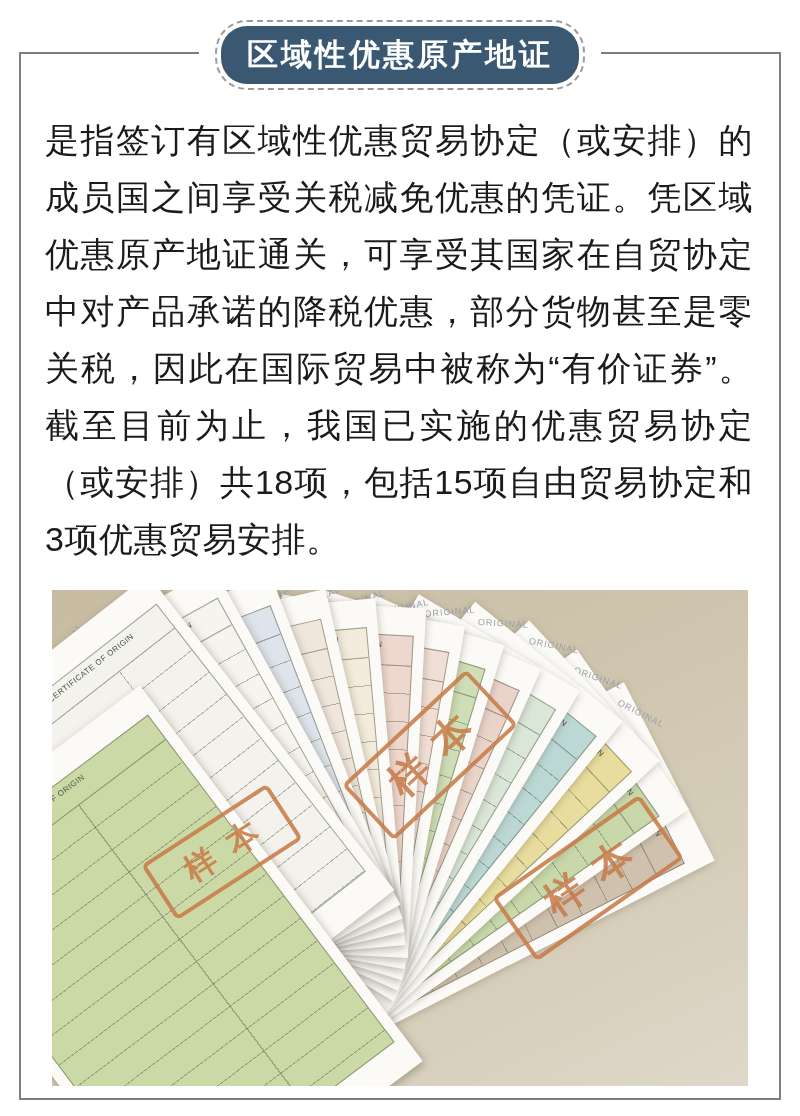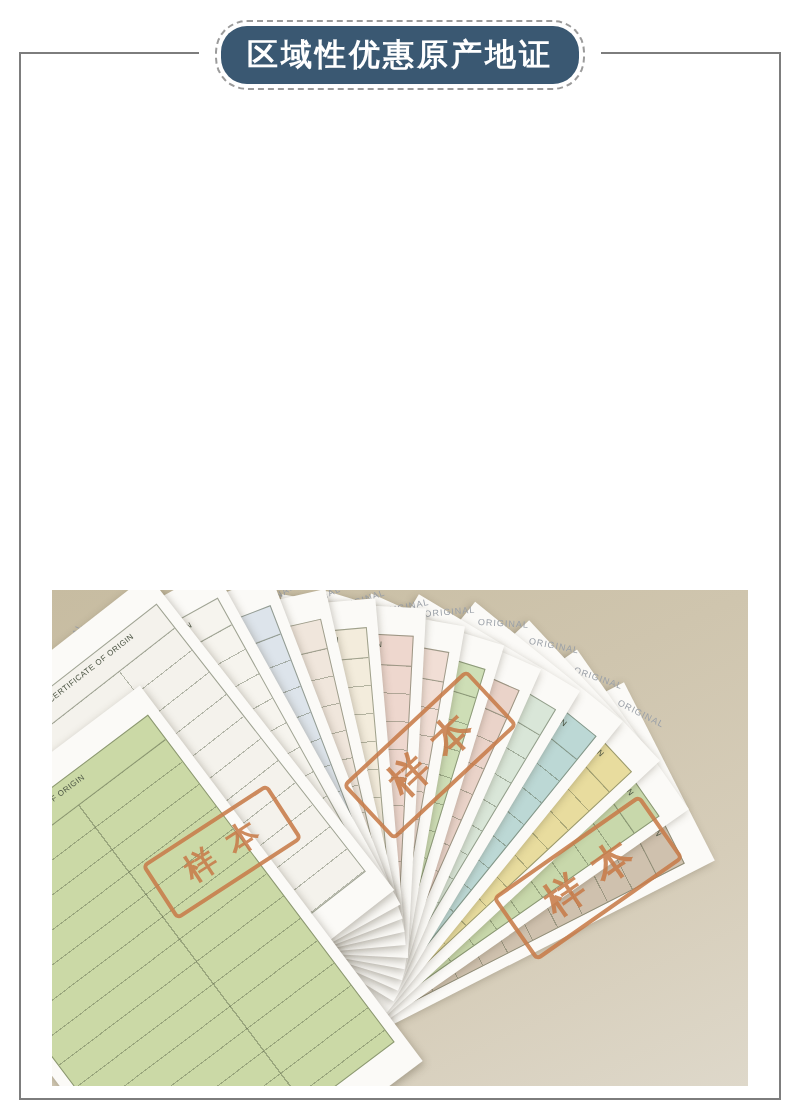--- a/index.html
+++ b/index.html
@@ -73,20 +73,21 @@
   <div class="frame" style="border-color: rgb(125, 125, 125);"></div>
 
   <div class="badge-wrap">
     <div class="badge-dash">
       <div class="badge" style="background: rgb(58, 88, 114); color: rgb(255, 255, 255);">
         <span>区域性优惠原产地证</span>
       </div>
     </div>
   </div>
 
+  <div class="paragraph">是指签订有区域性优惠贸易协定（或安排）的成员国之间享受关税减免优惠的凭证。凭区域优惠原产地证通关，可享受其国家在自贸协定中对产品承诺的降税优惠，部分货物甚至是零关税，因此在国际贸易中被称为“有价证券”。截至目前为止，我国已实施的优惠贸易协定（或安排）共18项，包括15项自由贸易协定和3项优惠贸易安排。</div>
 
   <div class="photo">
     <div class="fan">
         <div class="sheet" style="width: 200px; height: 400px; left: 161px; top: -37px; transform-origin: 50% 100%; transform: rotate(63deg);">
           <div class="orig">ORIGINAL</div>
           <div class="panel" style="background: rgb(207, 193, 174);">
             <div class="hd">CERTIFICATE OF ORIGIN</div>
             <div class="grid"></div>
           </div>
         </div>

